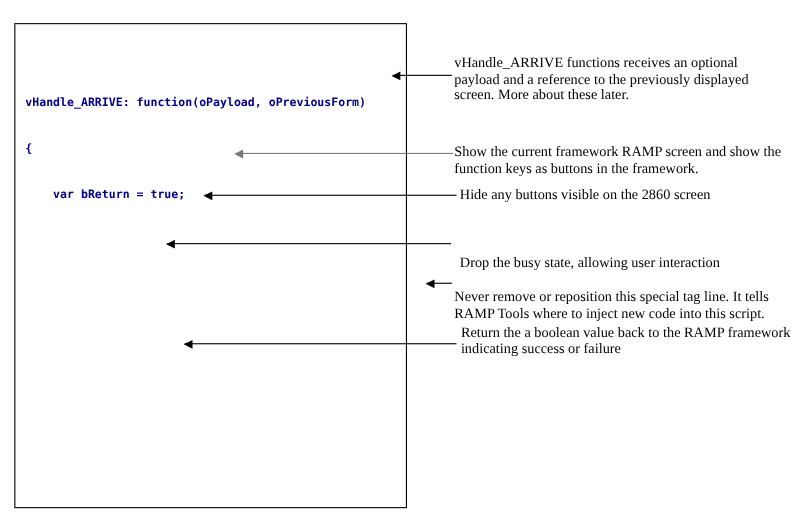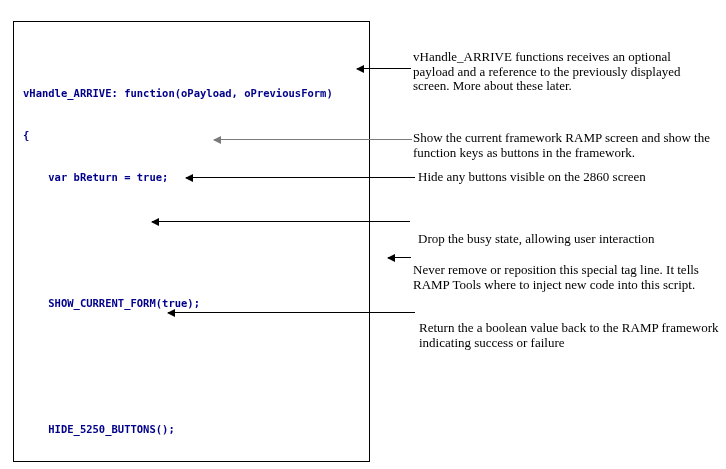--- a/index.html
+++ b/index.html
@@ -52,21 +52,21 @@
     font-size: 13px;
     color: #000000;
     line-height: 14.5px;
     white-space: pre-line;
   }
   #ann-1 { left: 413px; top: 50px;  width: 300px; }
   #ann-2 { left: 413px; top: 131px; width: 300px; }
   #ann-3 { left: 418px; top: 170px; width: 300px; }
   #ann-4 { left: 418px; top: 232px; width: 300px; }
   #ann-5 { left: 413px; top: 243px; width: 308px; margin-top: 20px; }
-  #ann-6 { left: 419px; top: 321px; width: 300px; }
+  #ann-6 { left: 419px; top: 295px; width: 300px; }
 
   
   .arrow {
     position: absolute;
     height: 1px;
     background: #000000;
   }
   .arrow.gray { background: #7a7a7a; }
   .arrow::before {
     content: "";
@@ -91,24 +91,22 @@
 </head>
 <body>
 
 <div id="code-panel">
   <div id="code-listing">
     <div class="code-line">vHandle_ARRIVE: function(oPayload, oPreviousForm)</div>
     <div class="code-line">{</div>
     <div class="code-line">    var bReturn = true;</div>
     <div class="code-line blank">&nbsp;</div>
     <div class="code-line blank">&nbsp;</div>
-    <div class="code-line">    SHOW_CURRENT_FORM(true);</div>
     <div class="code-line blank">&nbsp;</div>
     <div class="code-line blank">&nbsp;</div>
-    <div class="code-line">    HIDE_5250_BUTTONS();</div>
     <div class="code-line blank">&nbsp;</div>
     
     
     
     
     
     
     
     
     

